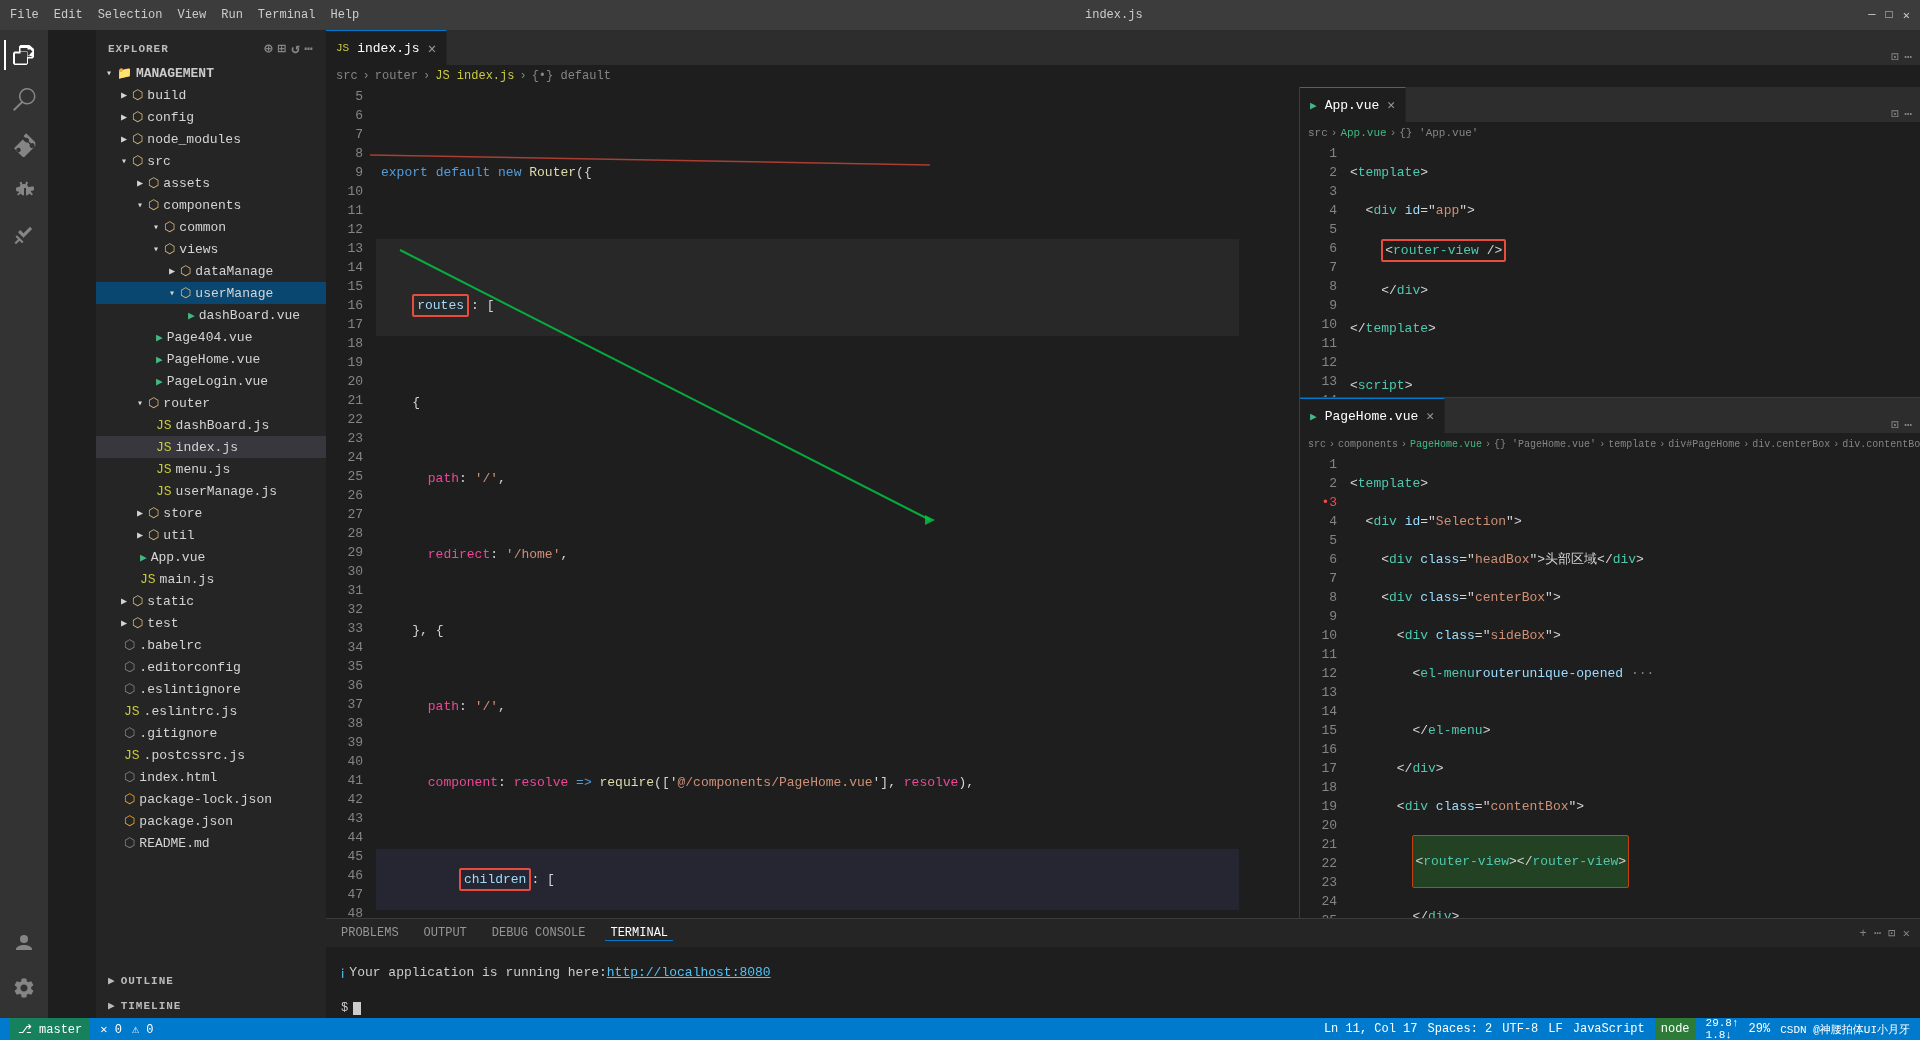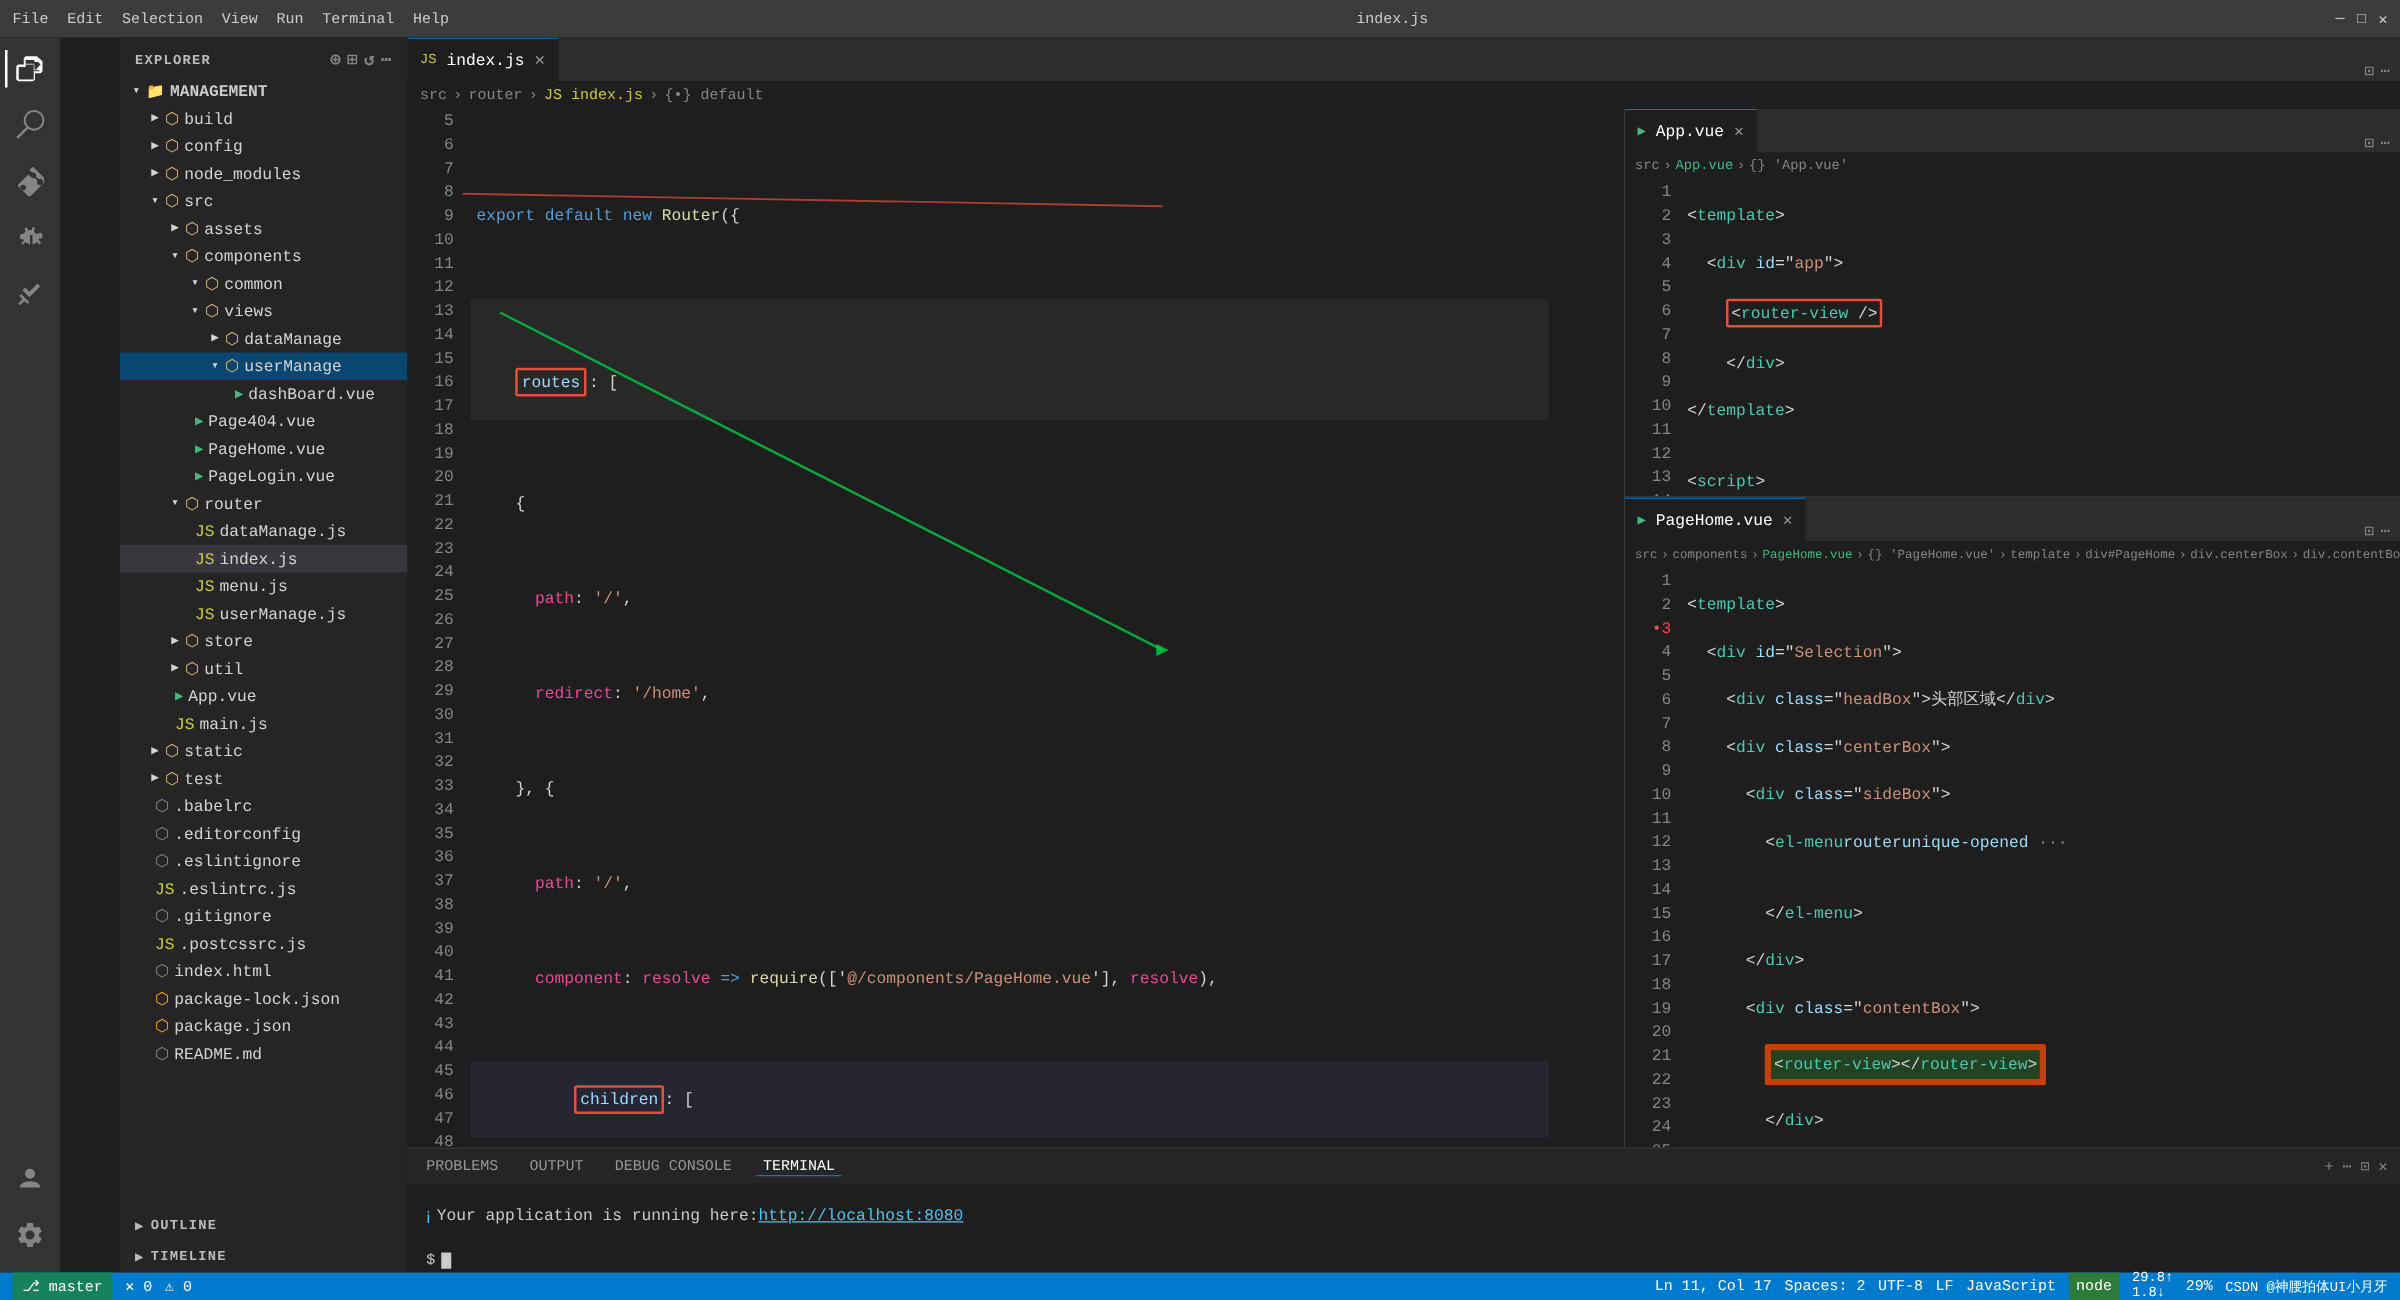--- a/index.html
+++ b/index.html
@@ -560,21 +560,21 @@
         <span>PageLogin.vue</span>
       </div>
       <div class="tree-item" style="padding-left:36px;">
         <span class="tree-arrow">▾</span>
         <span class="tree-icon folder-icon">⬡</span>
         <span>router</span>
       </div>
       <div class="tree-item" style="padding-left:52px;">
         <span class="tree-arrow" style="width:8px;"></span>
         <span class="tree-icon file-js">JS</span>
-        <span>dataManage.js</span>
+        <span>dashBoard.js</span>
       </div>
       <div class="tree-item active-file" style="padding-left:52px;">
         <span class="tree-arrow" style="width:8px;"></span>
         <span class="tree-icon file-js">JS</span>
         <span>index.js</span>
       </div>
       <div class="tree-item" style="padding-left:52px;">
         <span class="tree-arrow" style="width:8px;"></span>
         <span class="tree-icon file-js">JS</span>
         <span>menu.js</span>
@@ -977,21 +977,21 @@
 <div><span class="punct">&lt;</span><span class="tag">template</span><span class="punct">&gt;</span></div>
 <div>&nbsp;&nbsp;<span class="punct">&lt;</span><span class="tag">div</span> <span class="attr">id</span><span class="punct">="</span><span class="str">Selection</span><span class="punct">"&gt;</span></div>
 <div>&nbsp;&nbsp;&nbsp;&nbsp;<span class="punct">&lt;</span><span class="tag">div</span> <span class="attr">class</span><span class="punct">="</span><span class="str">headBox</span><span class="punct">"&gt;</span><span style="color:#d4d4d4;">头部区域</span><span class="punct">&lt;/</span><span class="tag">div</span><span class="punct">&gt;</span></div>
 <div>&nbsp;&nbsp;&nbsp;&nbsp;<span class="punct">&lt;</span><span class="tag">div</span> <span class="attr">class</span><span class="punct">="</span><span class="str">centerBox</span><span class="punct">"&gt;</span></div>
 <div>&nbsp;&nbsp;&nbsp;&nbsp;&nbsp;&nbsp;<span class="punct">&lt;</span><span class="tag">div</span> <span class="attr">class</span><span class="punct">="</span><span class="str">sideBox</span><span class="punct">"&gt;</span></div>
 <div style="display:flex; align-items:center;">&nbsp;&nbsp;&nbsp;&nbsp;&nbsp;&nbsp;&nbsp;&nbsp;<span class="punct">&lt;</span><span class="tag">el-menu</span> <span class="attr">router</span> <span class="attr">unique-opened</span>&nbsp;<span style="color:#858585;">···</span></div>
 <div></div>
 <div>&nbsp;&nbsp;&nbsp;&nbsp;&nbsp;&nbsp;&nbsp;&nbsp;<span class="punct">&lt;/</span><span class="tag">el-menu</span><span class="punct">&gt;</span></div>
 <div>&nbsp;&nbsp;&nbsp;&nbsp;&nbsp;&nbsp;<span class="punct">&lt;/</span><span class="tag">div</span><span class="punct">&gt;</span></div>
 <div>&nbsp;&nbsp;&nbsp;&nbsp;&nbsp;&nbsp;<span class="punct">&lt;</span><span class="tag">div</span> <span class="attr">class</span><span class="punct">="</span><span class="str">contentBox</span><span class="punct">"&gt;</span></div>
-<div>&nbsp;&nbsp;&nbsp;&nbsp;&nbsp;&nbsp;&nbsp;&nbsp;<span style="display:inline-block; background:rgba(50,150,50,0.3); border:5px solid #c2410c; border-radius:2px; padding:2px 2px;"><span class="punct">&lt;</span><span class="tag">router-view</span><span class="punct">&gt;&lt;/</span><span class="tag">router-view</span><span class="punct">&gt;</span></span></div>
+<div>&nbsp;&nbsp;&nbsp;&nbsp;&nbsp;&nbsp;&nbsp;&nbsp;<span style="display:inline-block; background:rgba(50,150,50,0.3); border:1px solid #c2410c; border-radius:2px; padding:16px 2px;"><span class="punct">&lt;</span><span class="tag">router-view</span><span class="punct">&gt;&lt;/</span><span class="tag">router-view</span><span class="punct">&gt;</span></span></div>
 <div>&nbsp;&nbsp;&nbsp;&nbsp;&nbsp;&nbsp;&nbsp;&nbsp;<span class="punct">&lt;/</span><span class="tag">div</span><span class="punct">&gt;</span></div>
 <div>&nbsp;&nbsp;&nbsp;&nbsp;&nbsp;&nbsp;<span class="punct">&lt;/</span><span class="tag">div</span><span class="punct">&gt;</span></div>
 
 
 
 <div></div>
 
 
 
 <div></div>

